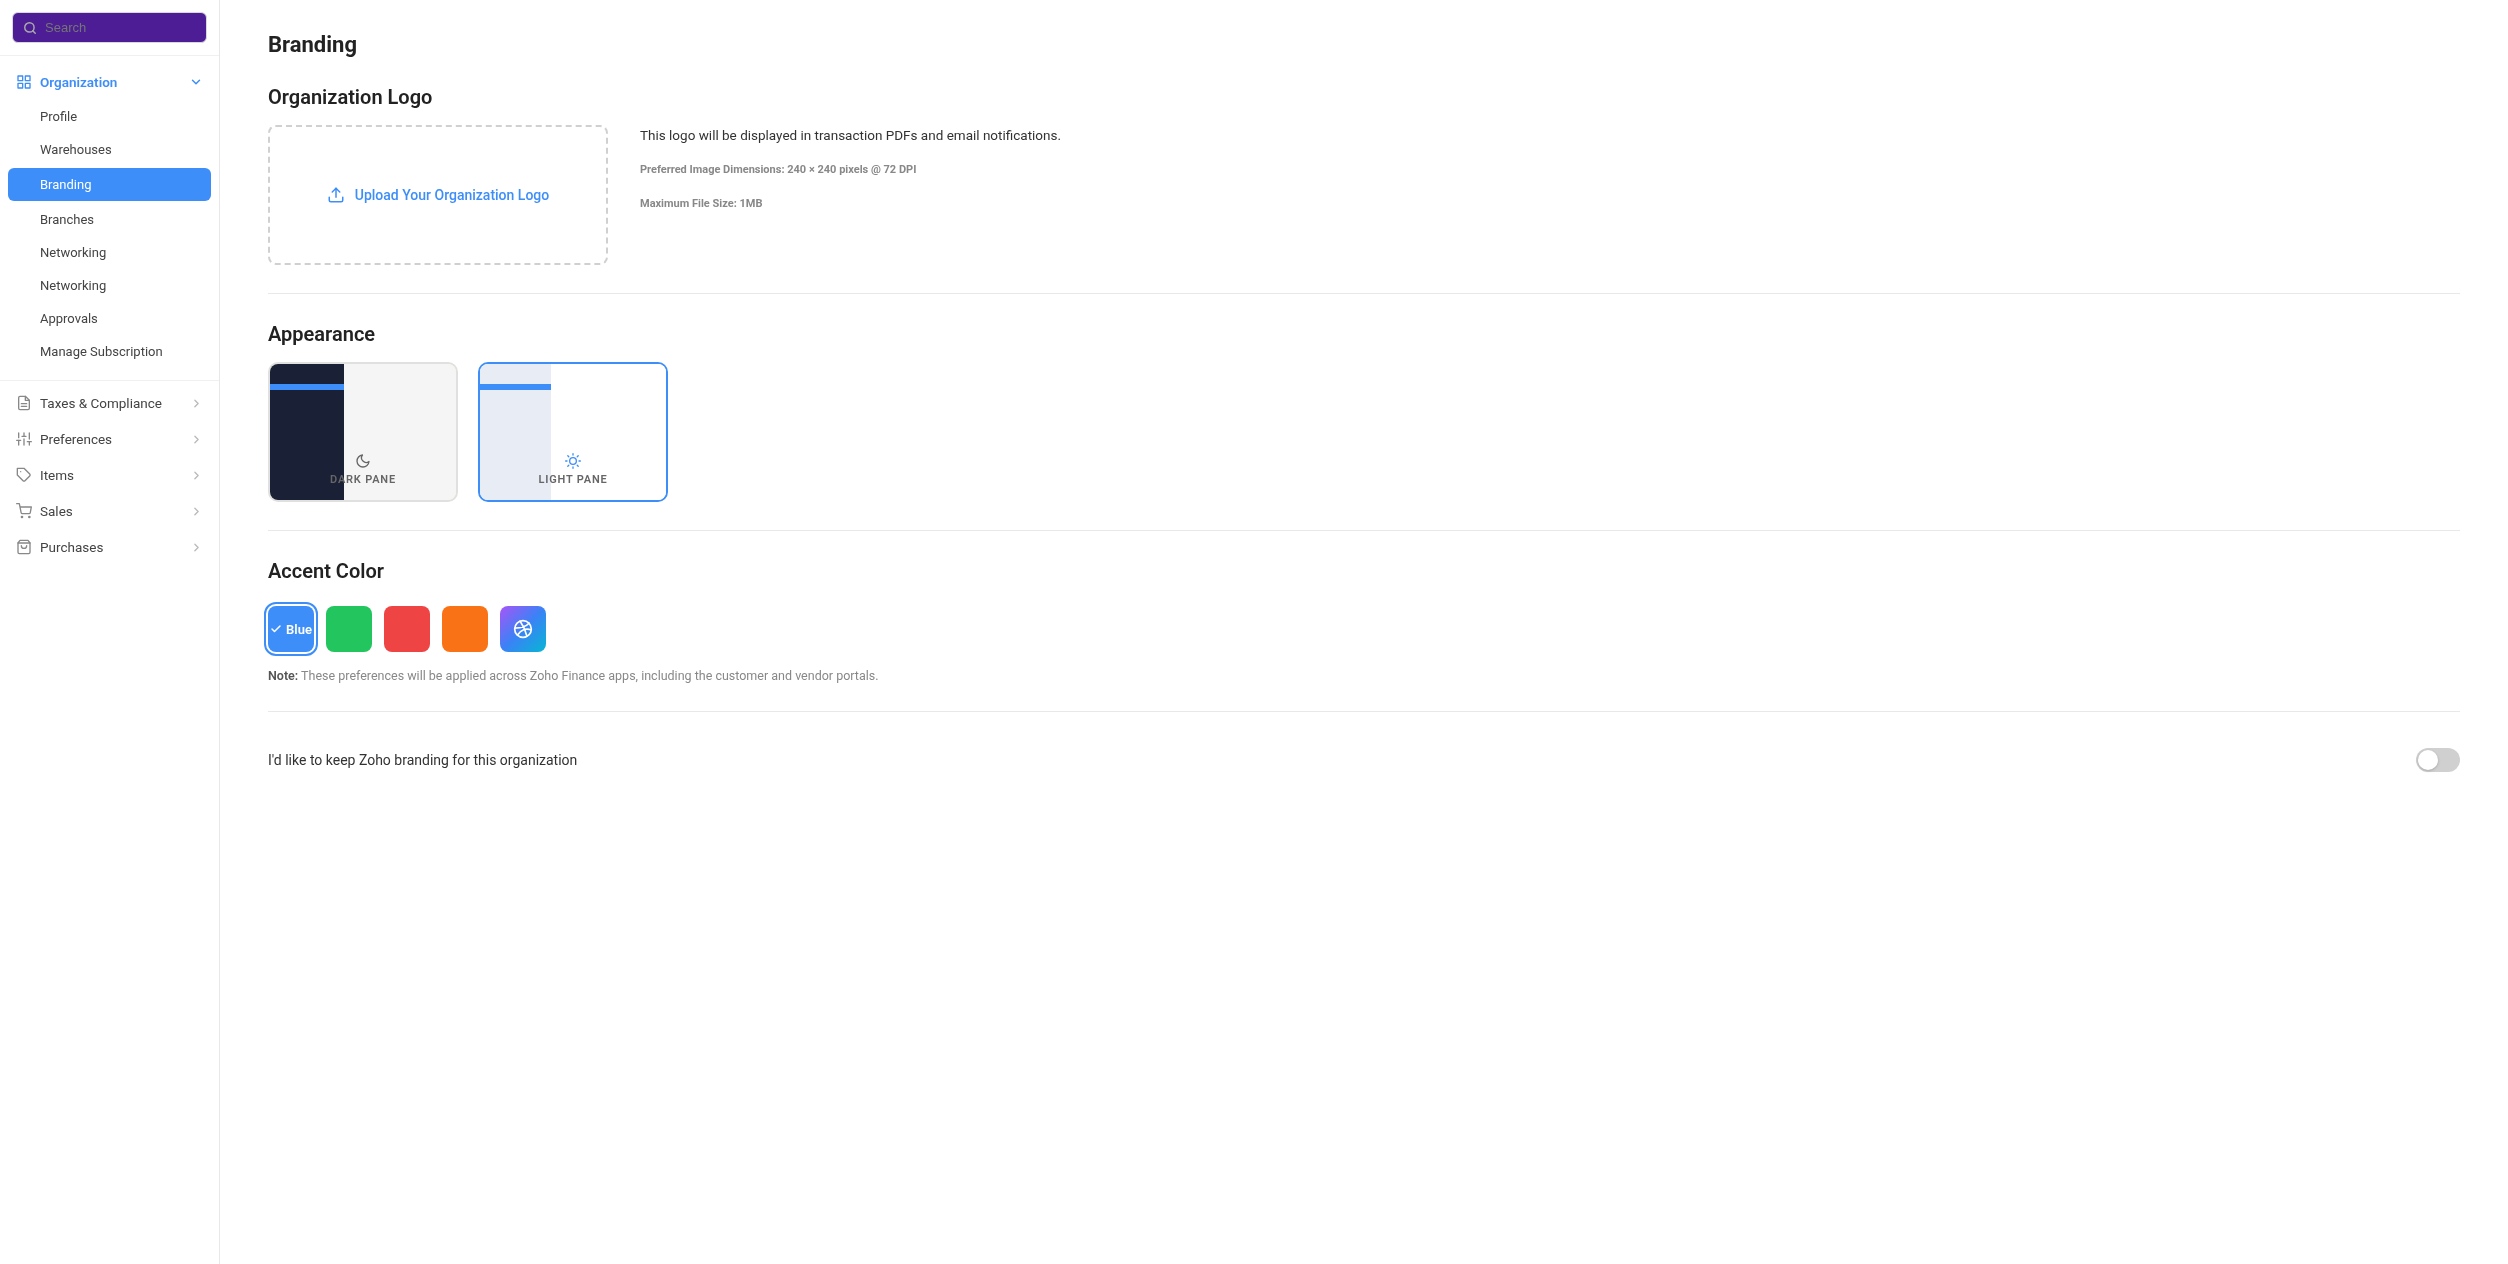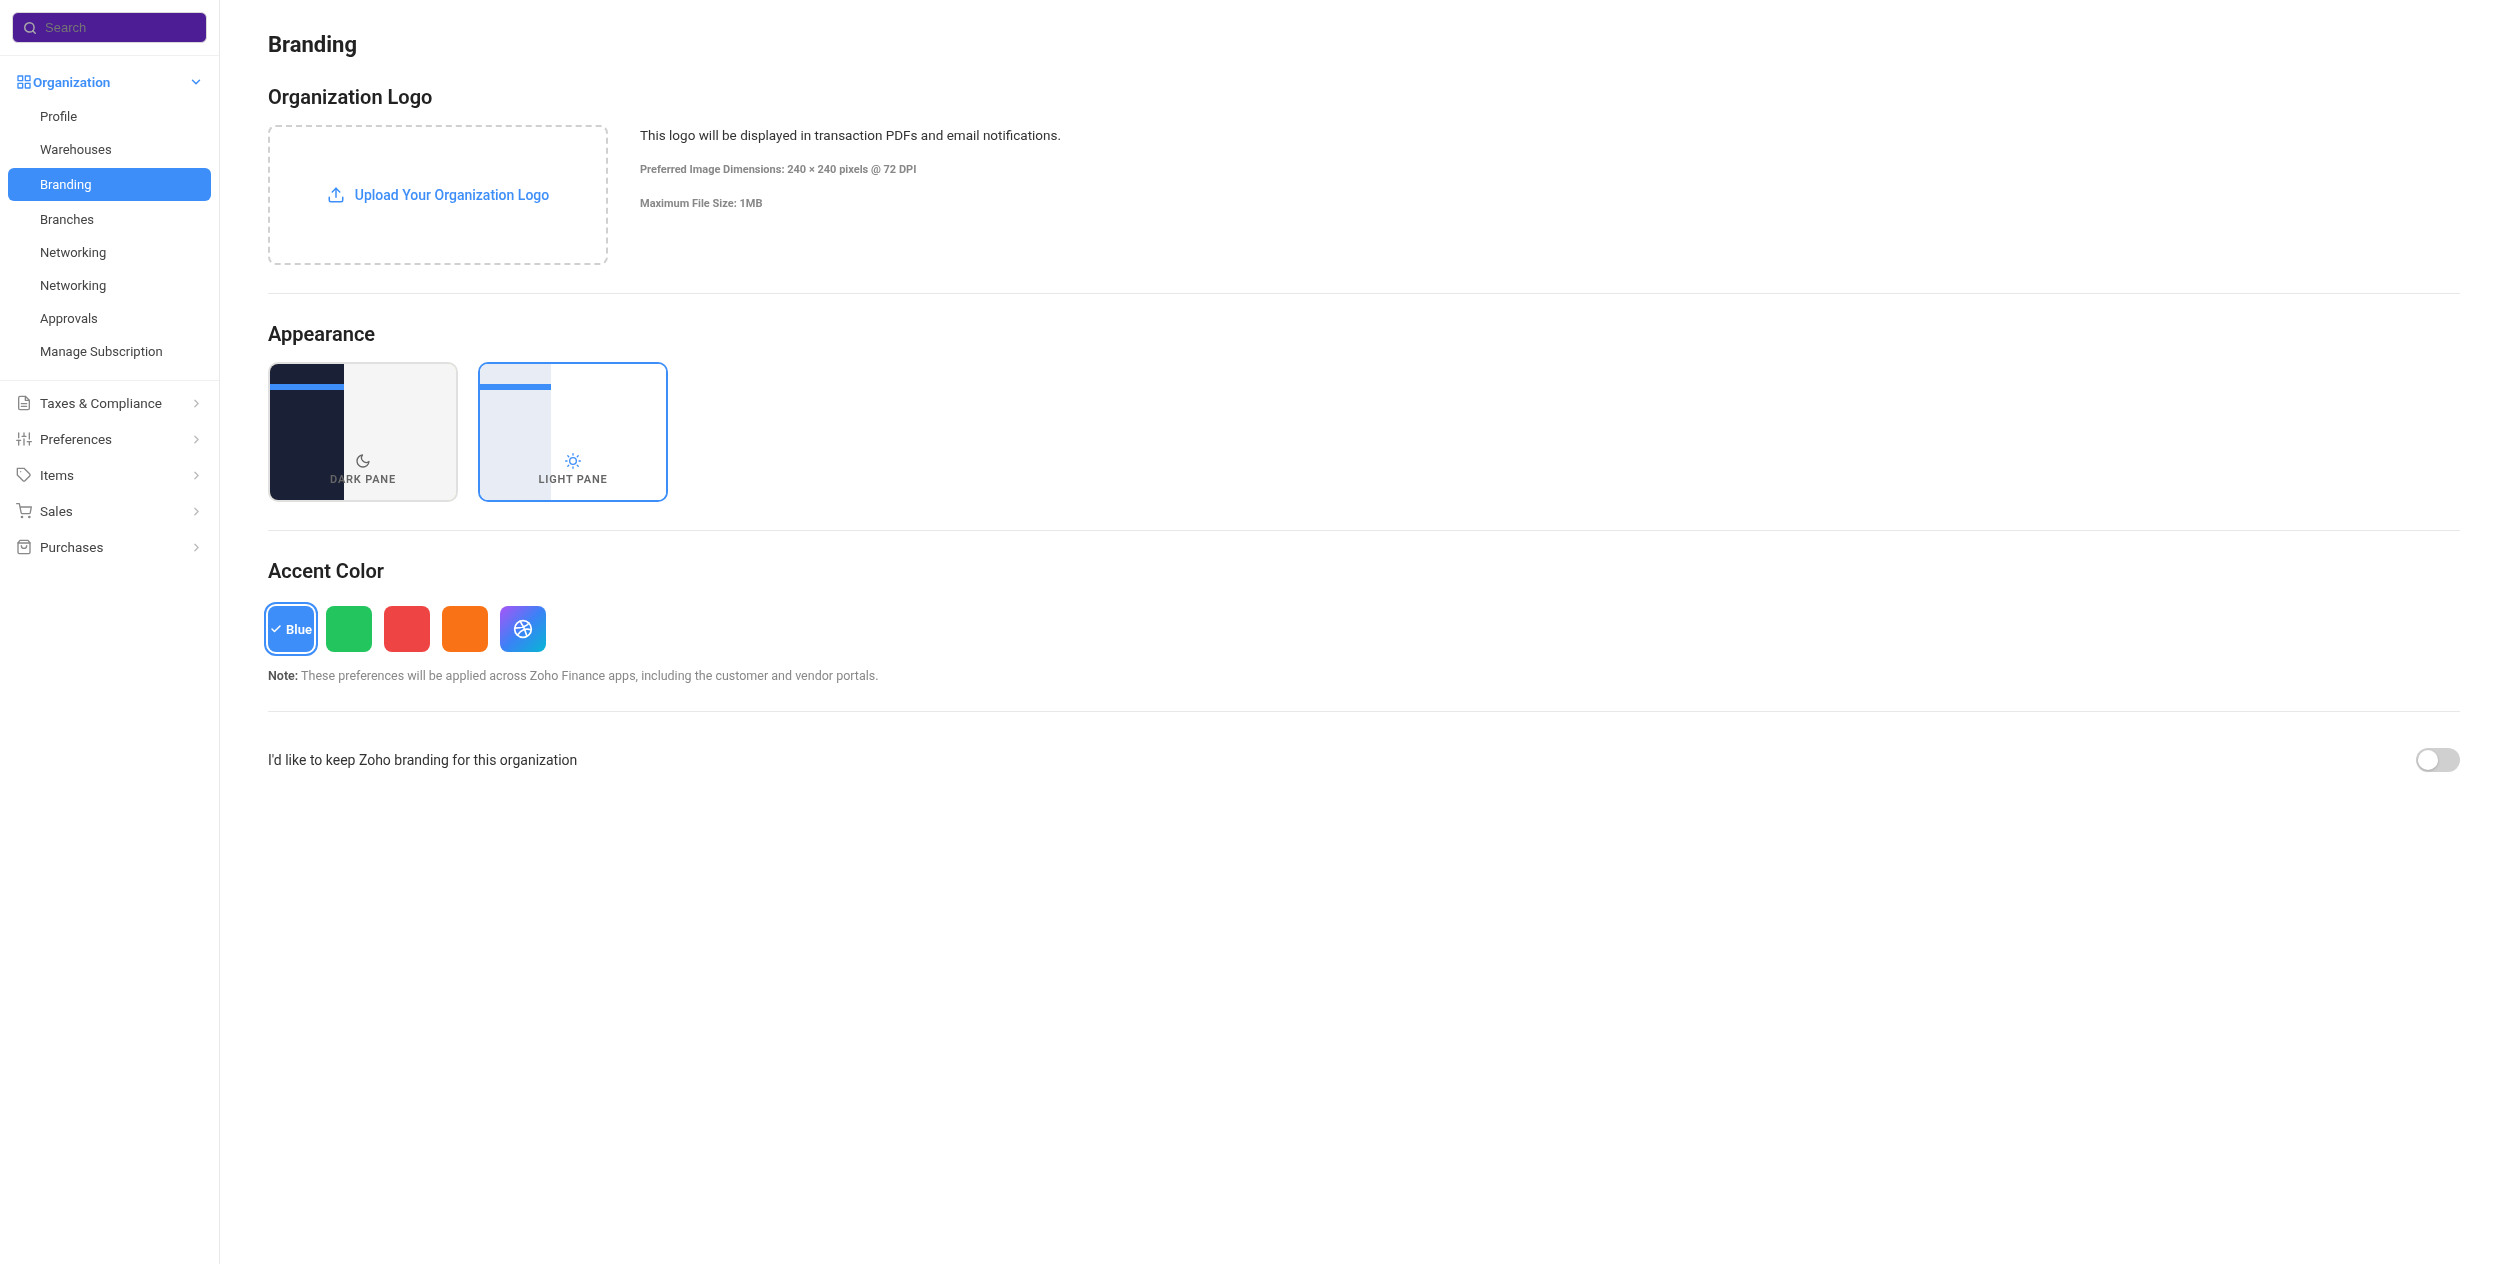--- a/index.html
+++ b/index.html
@@ -48,21 +48,21 @@
 
     .nav-section {
       padding: 8px 0;
     }
 
     .nav-group-header {
       display: flex;
       align-items: center;
       padding: 10px 16px;
       cursor: pointer;
-      gap: 1px;
+      gap: 8px;
       font-size: 13.5px;
       font-weight: 600;
       color: #3d8ef8;
     }
 
     .nav-group-header .chevron {
       margin-left: auto;
       color: #3d8ef8;
     }
 

